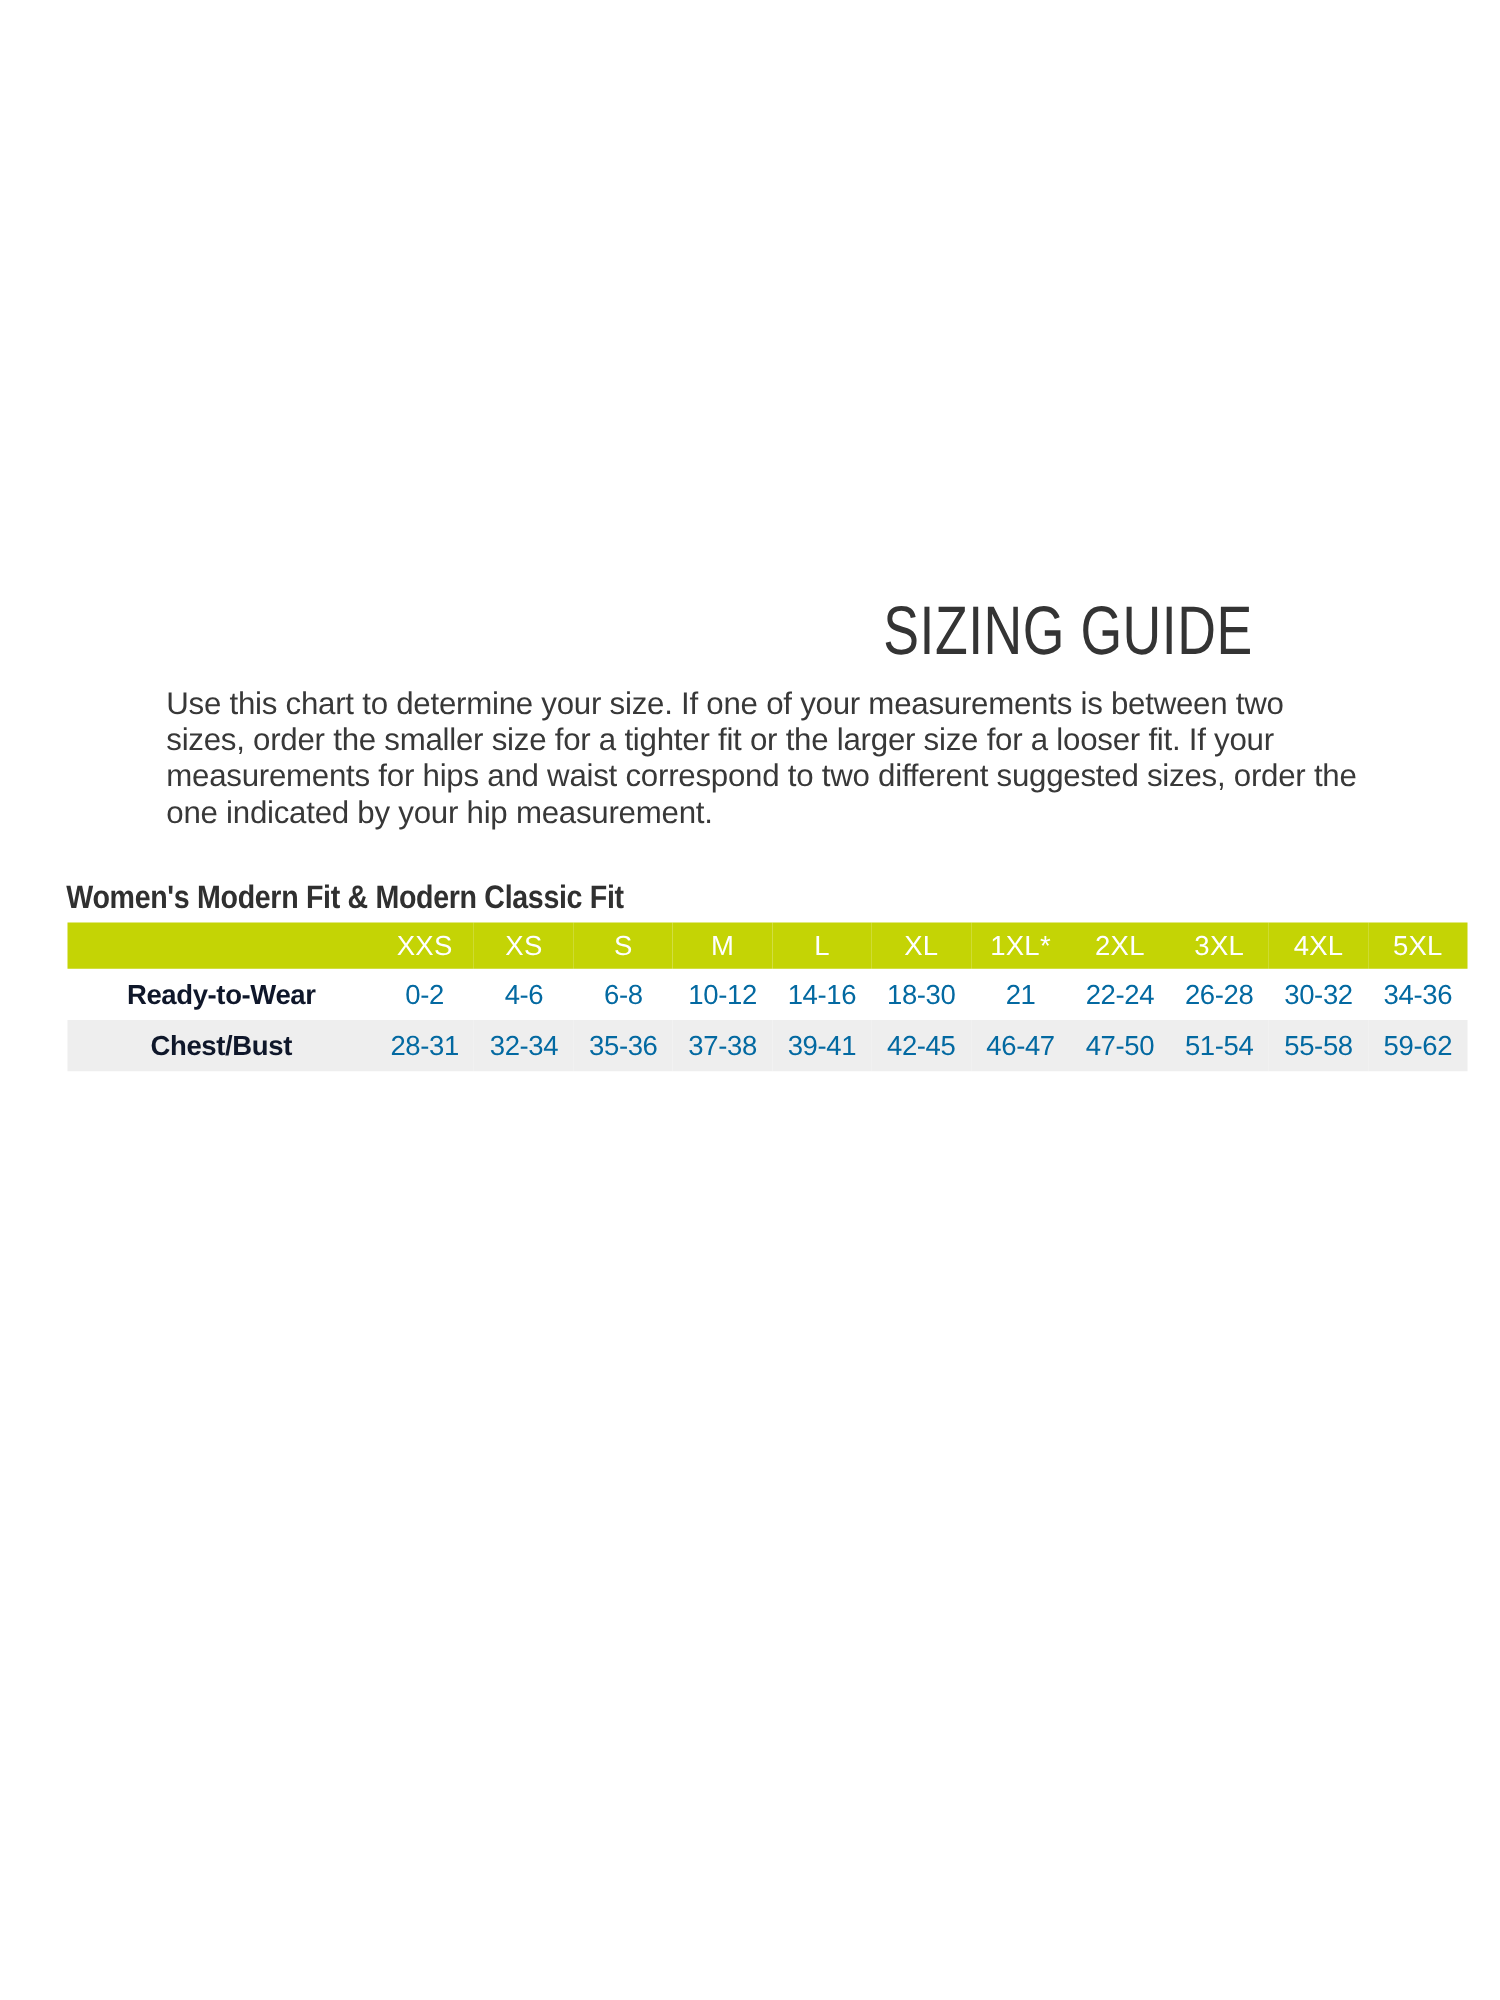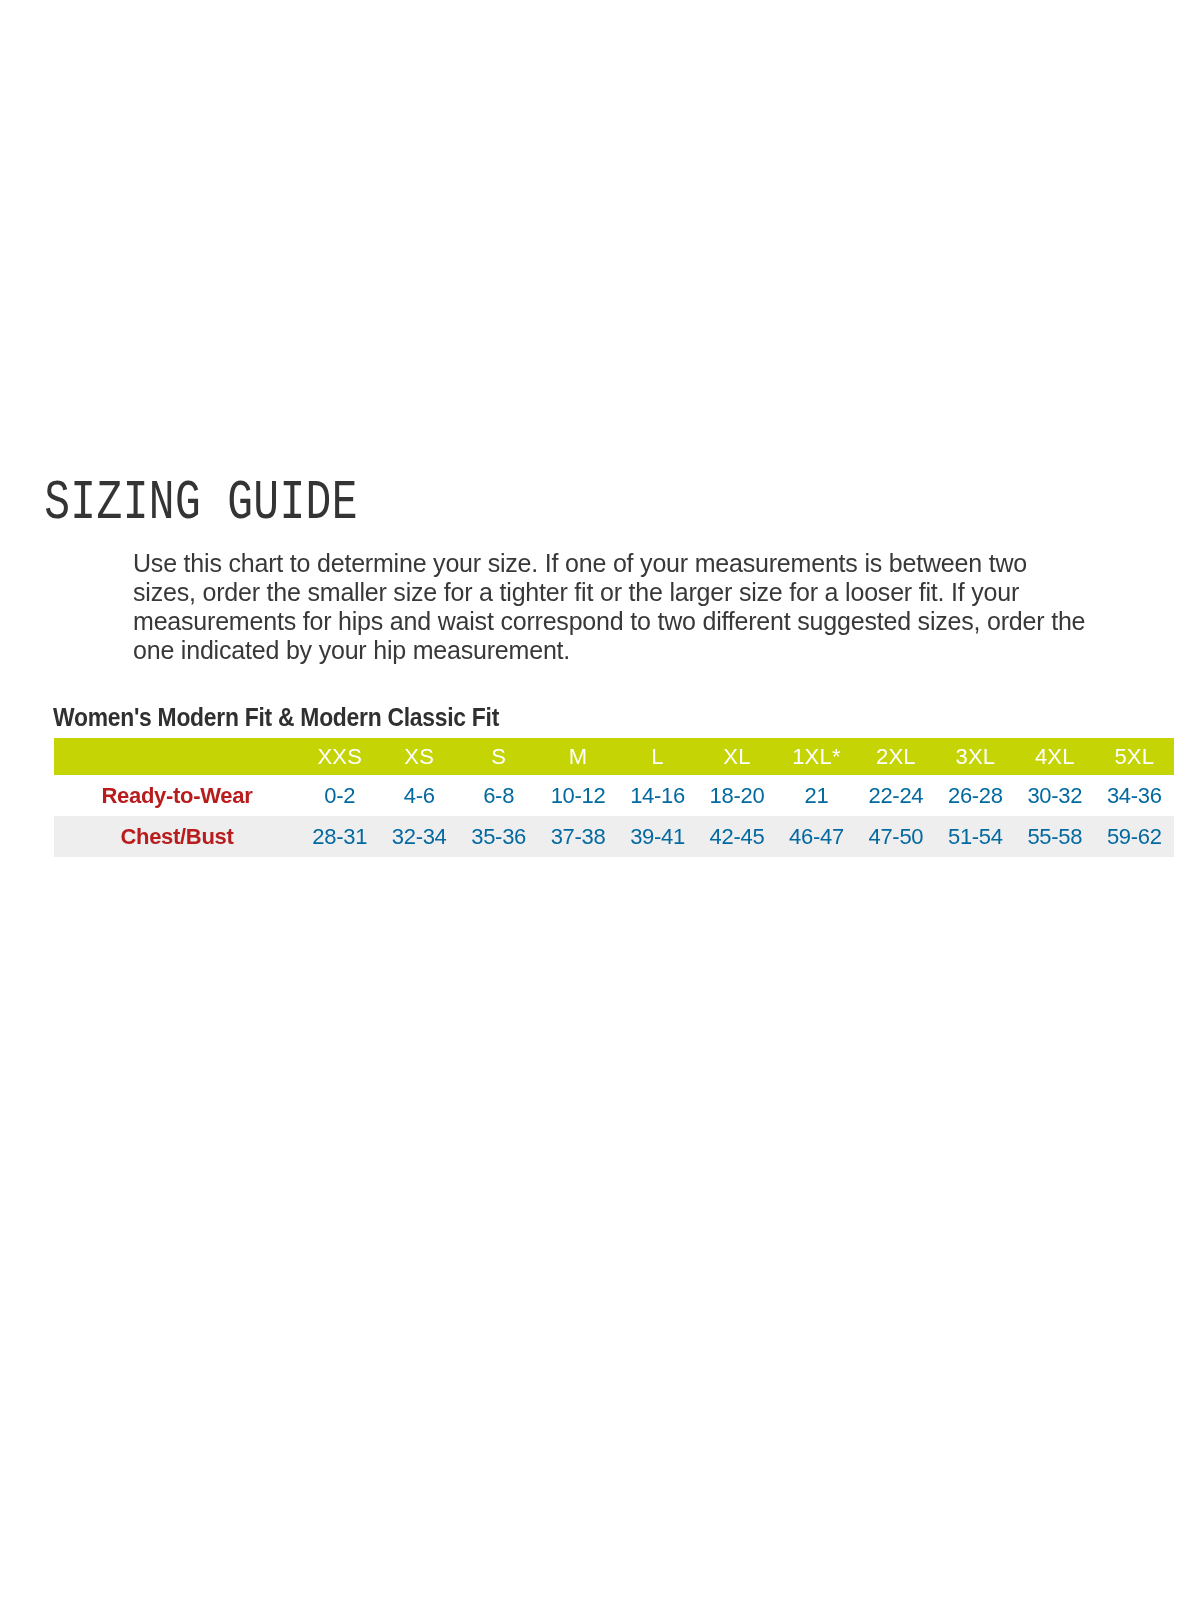--- a/index.html
+++ b/index.html
@@ -8,22 +8,21 @@
     background: #ffffff;
     font-family: "Liberation Sans", sans-serif;
     color: #383838;
     position: relative;
     overflow: hidden;
   }
   .page { position: absolute; inset: 0; background: #fff; }
 
   .title-wrap {
     position: absolute; top: 472px; left: 0; width: 1044px;
-    text-align: left;
-    font-family: Liberation Mono, monospace;
+    text-align: right;
   }
   .title {
     display: inline-block;
     font-size: 55px;
     font-weight: 400;
     letter-spacing: 0.5px;
     color: #343434;
     transform: scaleX(0.78);
     transform-origin: center top;
     white-space: nowrap;
@@ -66,21 +65,21 @@
   }
   table.size-table tbody th,
   table.size-table tbody td {
     height: 41px;
     text-align: center;
     vertical-align: middle;
     font-size: 22px;
     letter-spacing: -0.3px;
     color: #0369a1;
   }
-  table.size-table tbody th.row-label { font-weight: bold; color: #b91c1c; }
+  table.size-table tbody th.row-label { font-weight: bold; color: #0f172a; }
   table.size-table tbody tr:nth-child(even) { background: var(--row-alt, #eeeeee); }
 
   .collections {
     position: absolute; top: 944px; left: 42px; width: 1120px;
     display: flex;
     justify-content: space-between;
     align-items: baseline;
     font-size: 21px;
     letter-spacing: -0.3px;
     color: #2f2f2f;
@@ -122,21 +121,21 @@
         </tr>
     </thead>
     <tbody>
         <tr>
           <th class="row-label">Ready-to-Wear</th>
           <td>0-2</td>
           <td>4-6</td>
           <td>6-8</td>
           <td>10-12</td>
           <td>14-16</td>
-          <td>18-20</td>
+          <td>18-30</td>
           <td>21</td>
           <td>22-24</td>
           <td>26-28</td>
           <td>30-32</td>
           <td>34-36</td>
         </tr>
         <tr>
           <th class="row-label">Chest/Bust</th>
           <td>28-31</td>
           <td>32-34</td>

